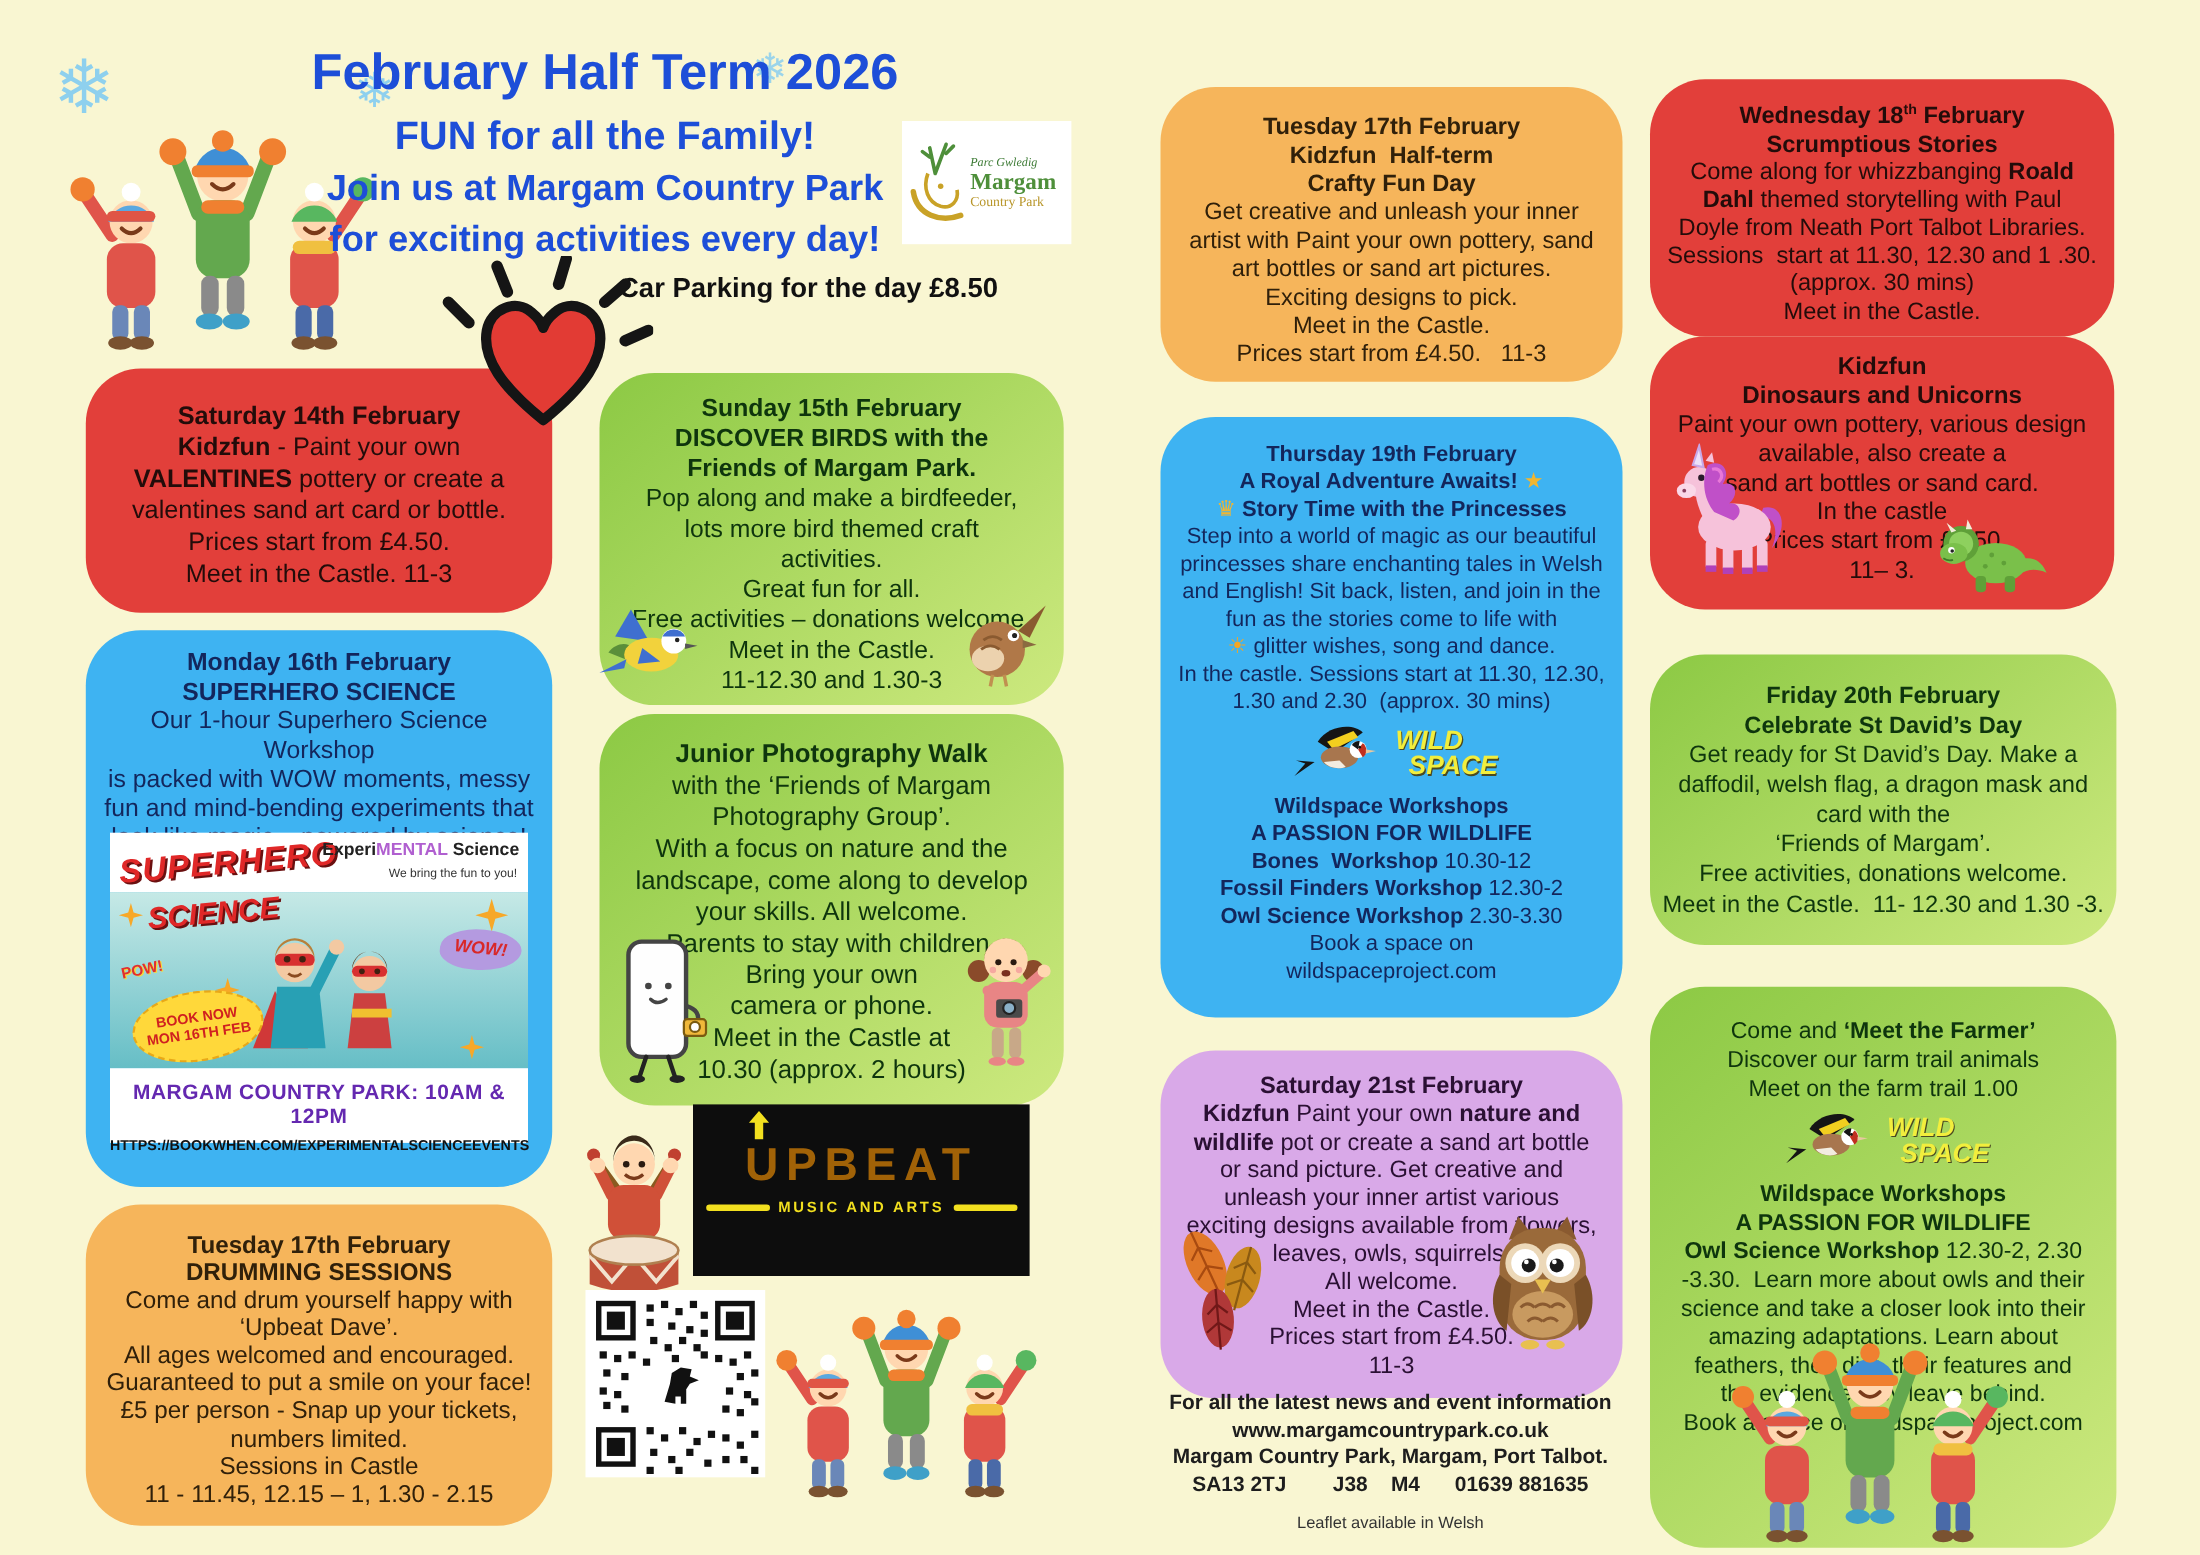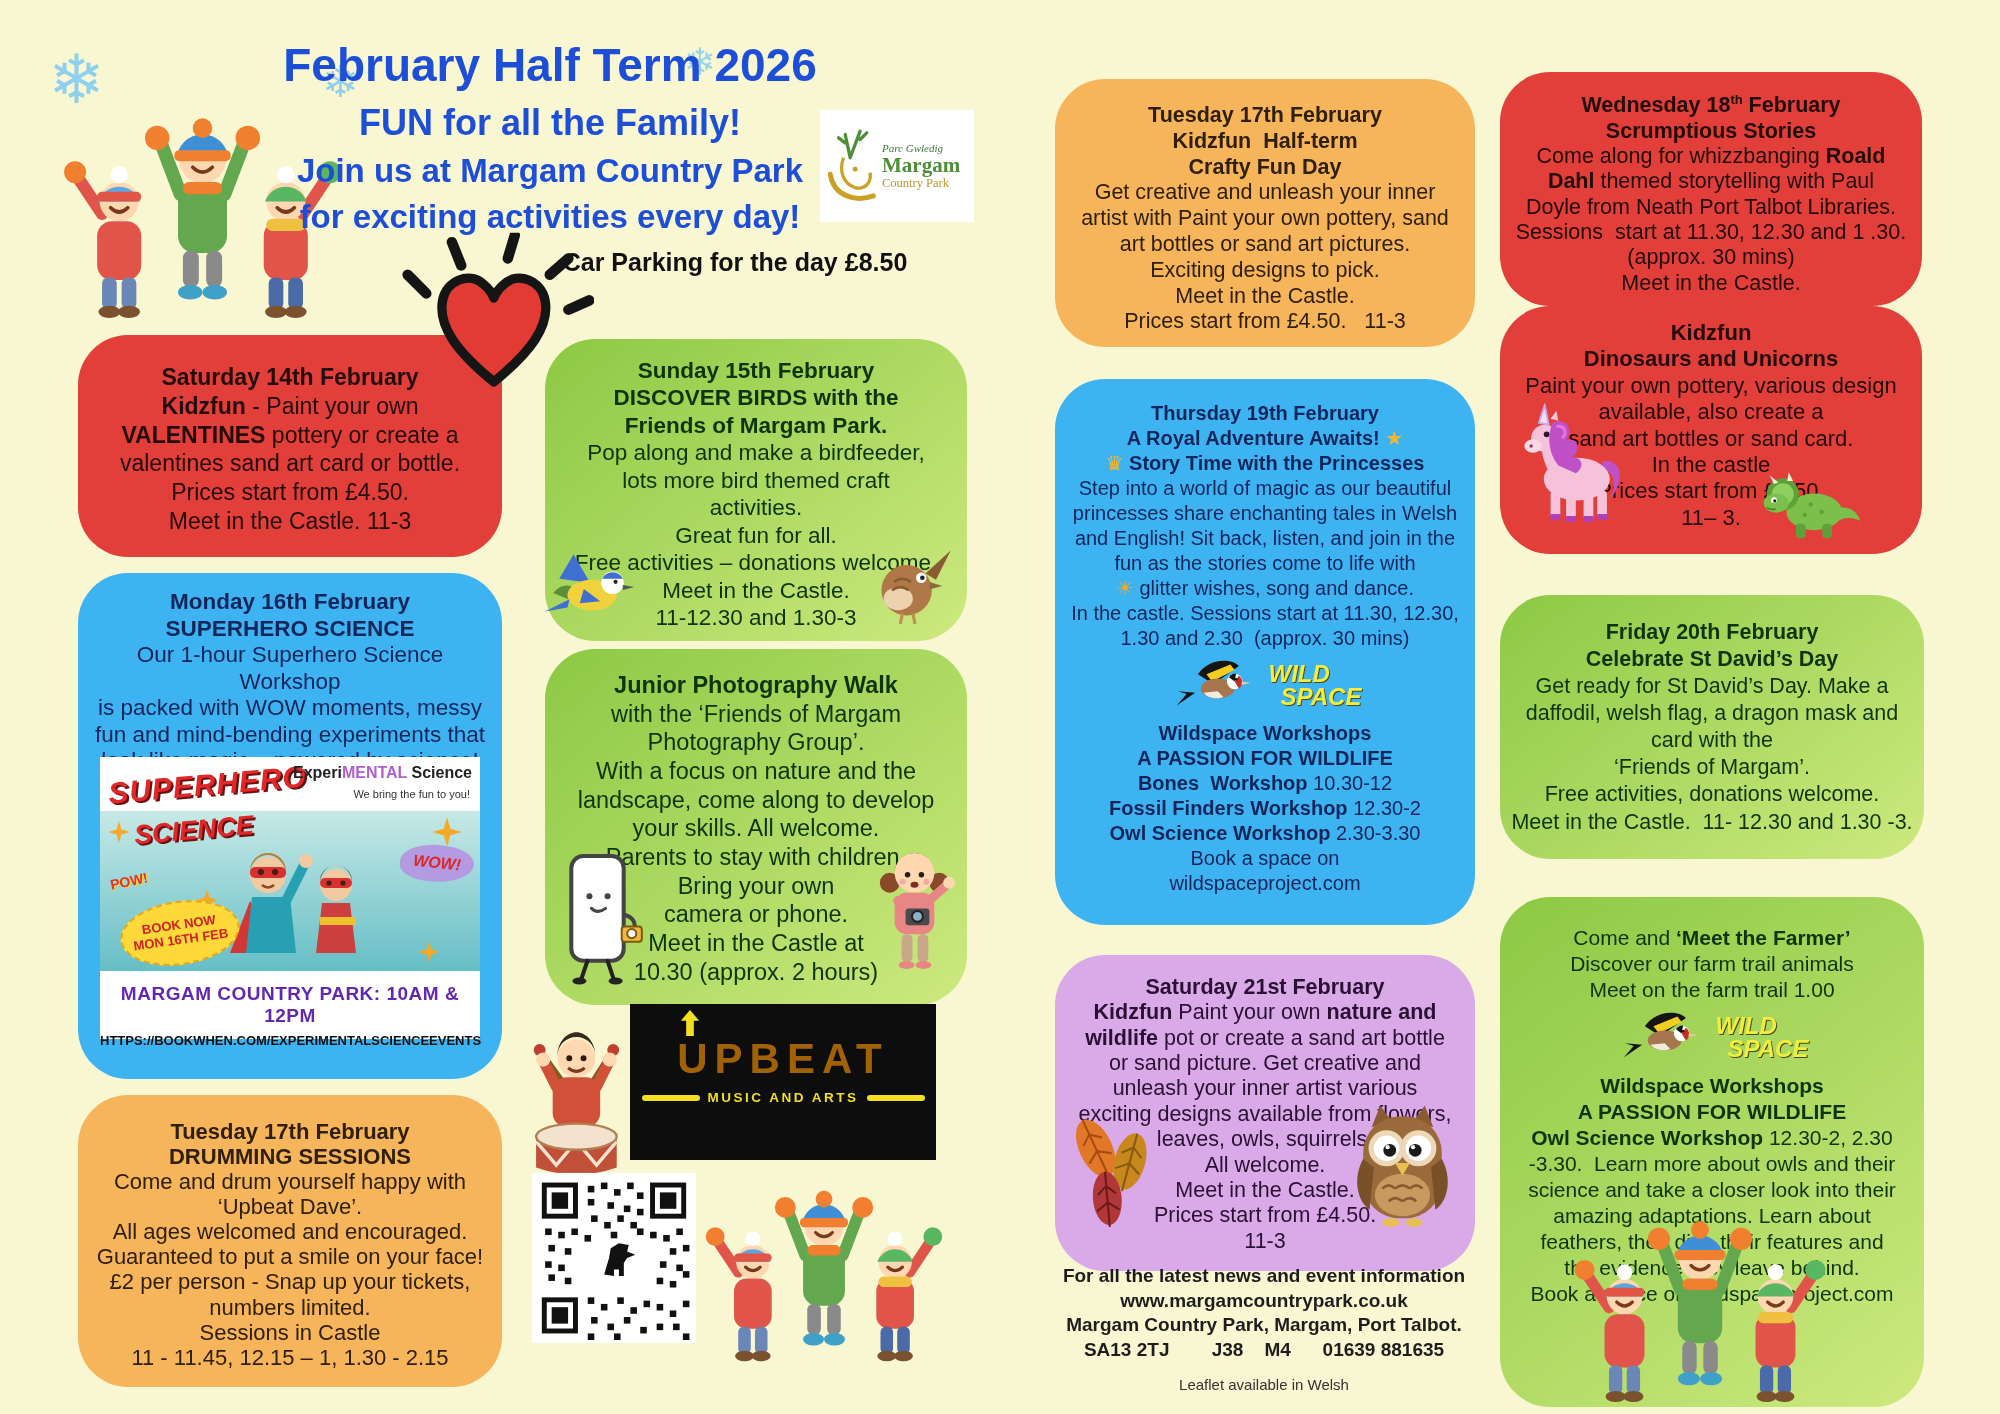--- a/index.html
+++ b/index.html
@@ -193,21 +193,21 @@
     </div>
   </div>
 
   <div class="card orange c-drum">
       <div class="ln"><span class="b">Tuesday 17th February</span></div>
       <div class="ln"><span class="b">DRUMMING SESSIONS</span></div>
       <div class="ln"><span>Come and drum yourself happy with</span></div>
       <div class="ln"><span>‘Upbeat Dave’.</span></div>
       <div class="ln"><span>All ages welcomed and encouraged.</span></div>
       <div class="ln"><span>Guaranteed to put a smile on your face!</span></div>
-      <div class="ln"><span>£2 per person - Snap up your tickets,</span></div>
+      <div class="ln"><span>£5 per person - Snap up your tickets,</span></div>
       <div class="ln"><span>numbers limited.</span></div>
       <div class="ln"><span>Sessions in Castle</span></div>
       <div class="ln"><span>11 - 11.45, 12.15 – 1, 1.30 - 2.15</span></div>
     </div>
 
   <div class="card green c-birds">
       <div class="ln"><span class="b">Sunday 15th February</span></div>
       <div class="ln"><span class="b">DISCOVER BIRDS with the</span></div>
       <div class="ln"><span class="b">Friends of Margam Park.</span></div>
       <div class="ln"><span>Pop along and make a birdfeeder,</span></div>

